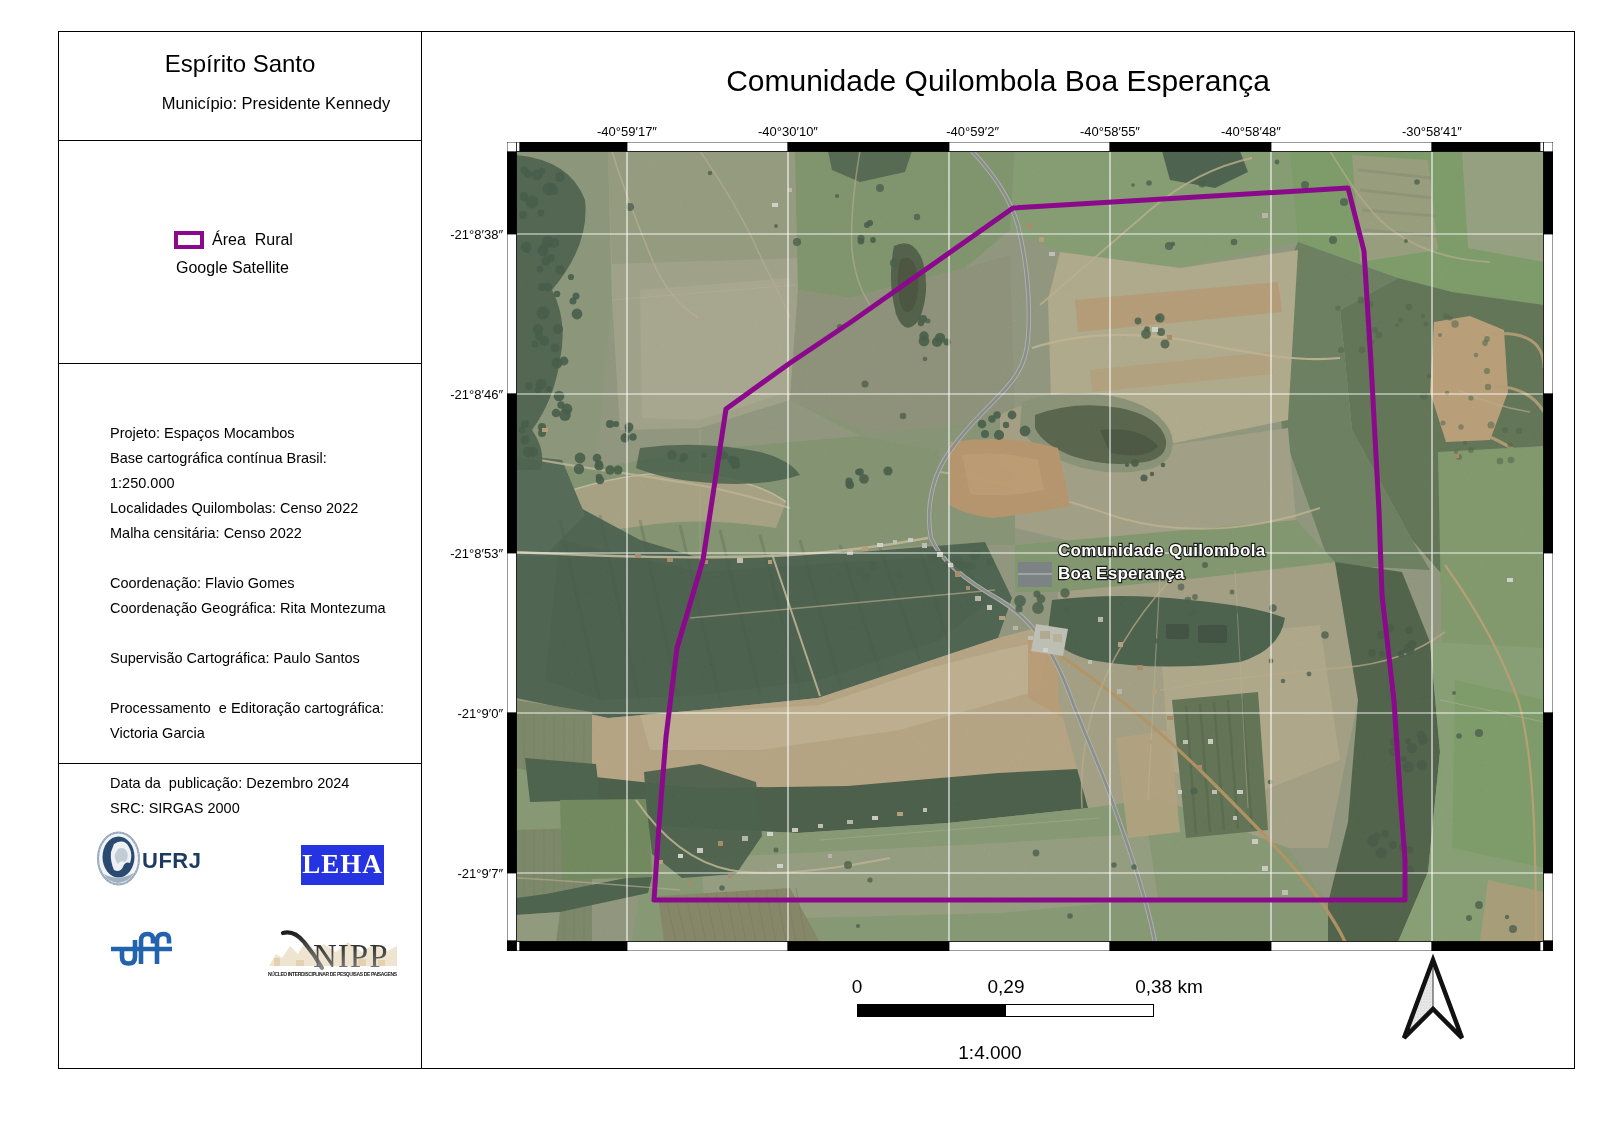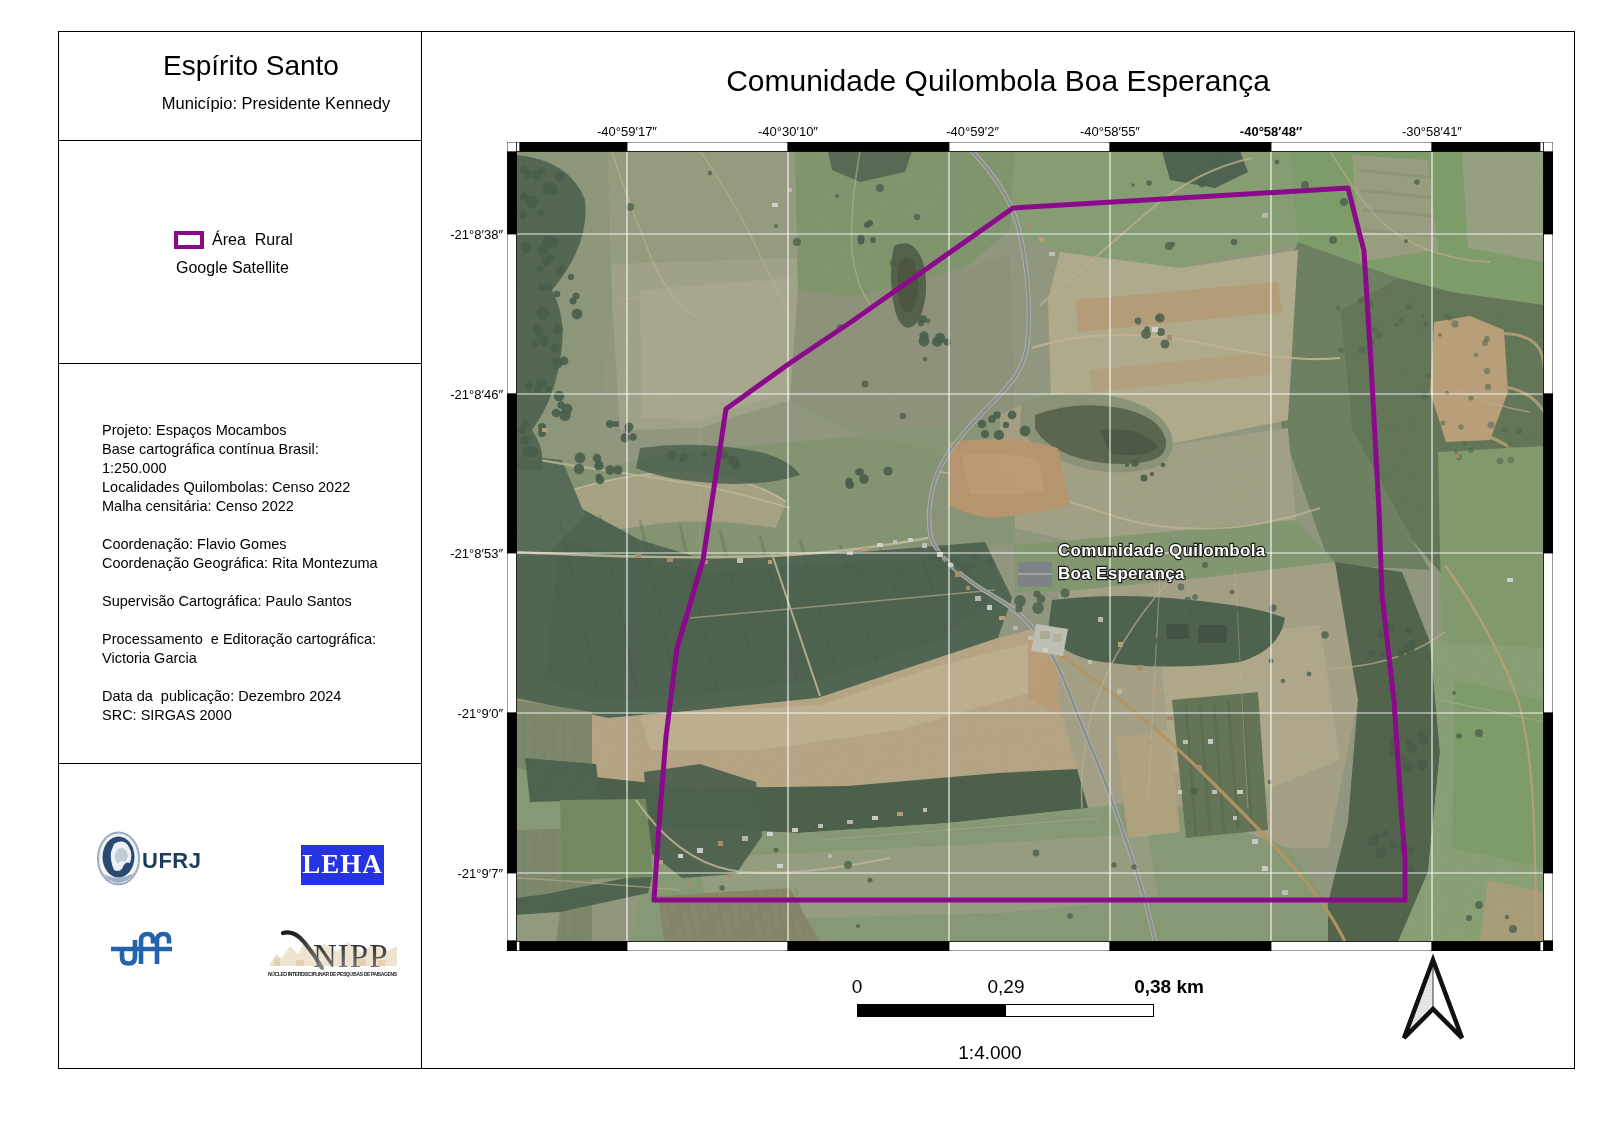--- a/index.html
+++ b/index.html
@@ -13,31 +13,31 @@
 <div class="box" style="left:421px;top:31px;width:1154px;height:1038px;"></div>
 
 <div class="box" style="left:58px;top:31px;width:364px;height:110px;"></div>
 
 <div class="box" style="left:58px;top:140px;width:364px;height:224px;"></div>
 
 <div class="box" style="left:58px;top:363px;width:364px;height:401px;"></div>
 
 <div class="box" style="left:58px;top:763px;width:364px;height:306px;"></div>
 
-<div class="abs" style="left:58px;top:50px;width:364px;text-align:center;font-size:28px;margin-left:11px;">Espírito Santo</div>
+<div class="abs" style="left:58px;top:50px;width:364px;text-align:center;font-size:24px;">Espírito Santo</div>
 
 <div class="abs" style="left:58px;top:94px;width:364px;text-align:center;font-size:16.5px;margin-left:36px;">Município: Presidente Kennedy</div>
 
 <div class="abs" style="left:174px;top:231px;width:22px;height:10px;border:4px solid #8B0A8B;background:#fff;"></div>
 
 <div class="abs" style="left:212px;top:231px;font-size:16px;">Área&nbsp;&nbsp;Rural</div>
 
 <div class="abs" style="left:176px;top:259px;font-size:16px;">Google Satellite</div>
 
-<div class="abs" style="left:102px;top:421px;width:300px;font-size:14.5px;line-height:19px;">
+<div class="abs" style="left:110px;top:421px;width:300px;font-size:14.5px;line-height:25px;">
 Projeto: Espaços Mocambos<br>
 Base cartográfica contínua Brasil:<br>
 1:250.000<br>
 Localidades Quilombolas: Censo 2022<br>
 Malha censitária: Censo 2022<br>
 <br>
 Coordenação: Flavio Gomes<br>
 Coordenação Geográfica: Rita Montezuma<br>
 <br>
 Supervisão Cartográfica: Paulo Santos<br>
@@ -671,21 +671,21 @@
 </svg>
 
 <div class="abs" style="left:577px;top:124px;width:100px;text-align:center;font-size:13px;">-40°59′17″</div>
 
 <div class="abs" style="left:738px;top:124px;width:100px;text-align:center;font-size:13px;">-40°30′10″</div>
 
 <div class="abs" style="left:899px;top:124px;width:100px;text-align:right;font-size:13px;">-40°59′2″</div>
 
 <div class="abs" style="left:1060px;top:124px;width:100px;text-align:center;font-size:13px;">-40°58′55″</div>
 
-<div class="abs" style="left:1221px;top:124px;width:100px;text-align:center;font-size:13px;font-weight:bold;">-40°58′48″</div>
+<div class="abs" style="left:1221px;top:124px;width:100px;font-size:13px;">-40°58′48″</div>
 
 <div class="abs" style="left:1382px;top:124px;width:100px;text-align:center;font-size:13px;">-30°58′41″</div>
 
 <div class="abs" style="left:403px;top:227px;width:100px;text-align:right;font-size:13px;">-21°8′38″</div>
 
 <div class="abs" style="left:403px;top:387px;width:100px;text-align:right;font-size:13px;">-21°8′46″</div>
 
 <div class="abs" style="left:403px;top:546px;width:100px;text-align:right;font-size:13px;">-21°8′53″</div>
 
 <div class="abs" style="left:403px;top:706px;width:100px;text-align:right;font-size:13px;">-21°9′0″</div>
@@ -693,21 +693,21 @@
 <div class="abs" style="left:403px;top:866px;width:100px;text-align:right;font-size:13px;">-21°9′7″</div>
 
 <div class="abs" style="left:857px;top:1004px;width:297px;height:13px;border:1.5px solid #000;box-sizing:border-box;background:#fff;"></div>
 
 <div class="abs" style="left:857px;top:1004px;width:149px;height:13px;background:#000;"></div>
 
 <div class="abs" style="left:807px;top:976px;width:100px;text-align:center;font-size:19px;">0</div>
 
 <div class="abs" style="left:956px;top:976px;width:100px;text-align:center;font-size:19px;">0,29</div>
 
-<div class="abs" style="left:1104px;top:976px;width:130px;text-align:center;font-size:19px;font-weight:bold;">0,38 km</div>
+<div class="abs" style="left:1104px;top:976px;width:130px;text-align:center;font-size:19px;">0,38 km</div>
 
 <div class="abs" style="left:920px;top:1042px;width:140px;text-align:center;font-size:19px;">1:4.000</div>
 
 <svg class="abs" style="left:1396px;top:953px;" width="74" height="94" viewBox="0 0 74 94">
   <defs>
     <pattern id="hatch" width="3" height="3" patternUnits="userSpaceOnUse">
       <rect width="3" height="3" fill="#e8e8e8"></rect>
       <circle cx="1" cy="1" r="0.5" fill="#bbb"></circle>
     </pattern>
   </defs>

